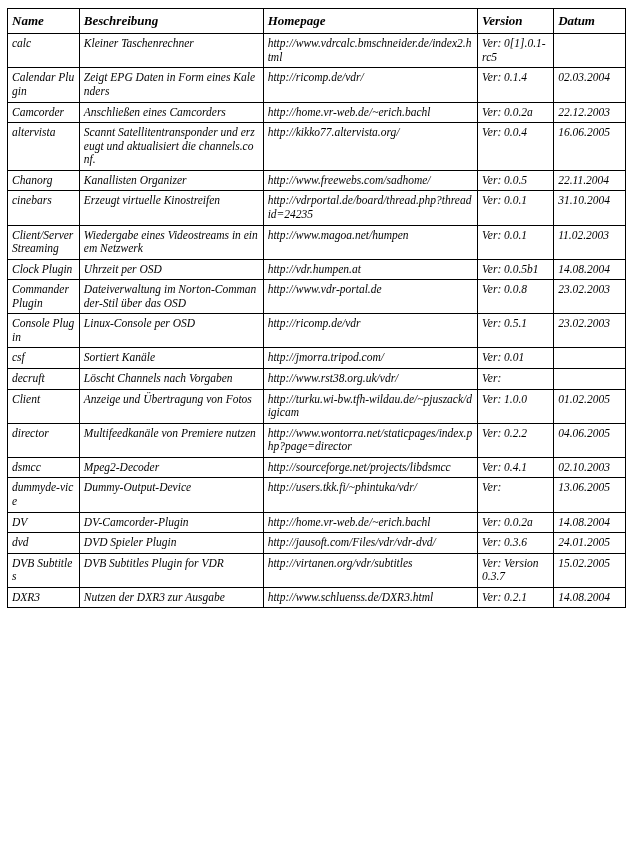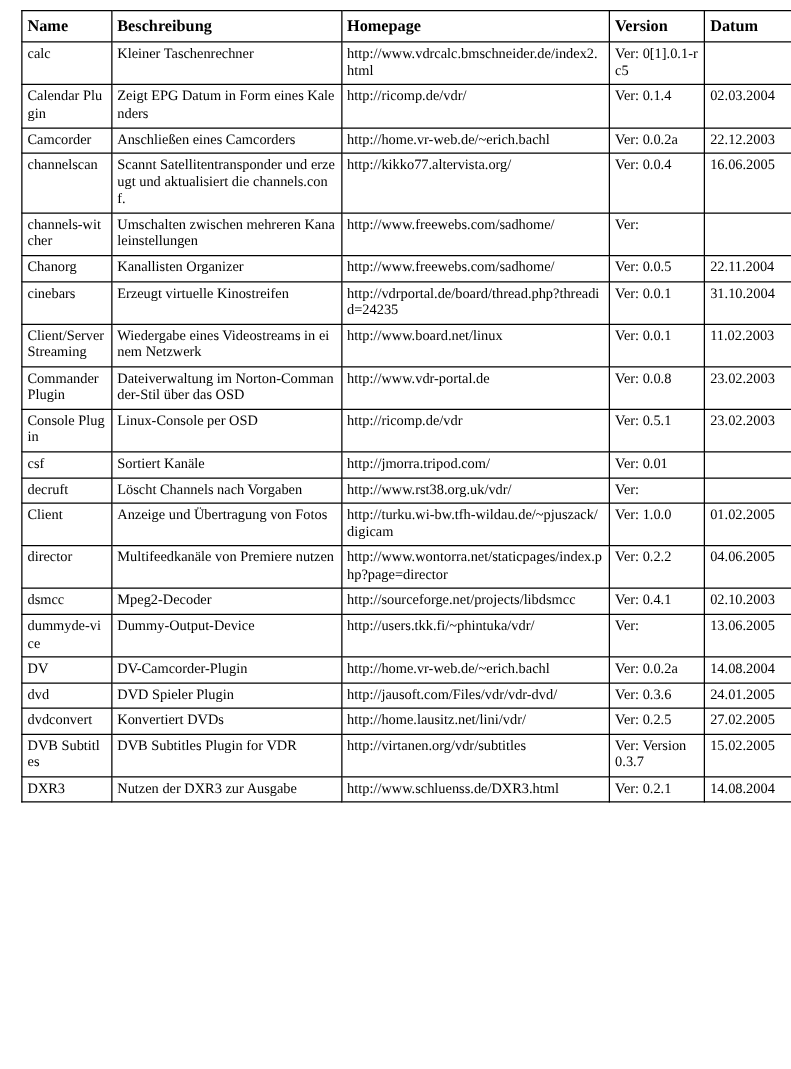--- a/index.html
+++ b/index.html
@@ -12,21 +12,22 @@
     height: 855px;
     font-family: "Liberation Serif", serif;
     color: #000000;
     overflow: hidden;
   }
   .page {
     width: 633px;
     height: 779px;
     position: relative;
     box-sizing: border-box;
-    padding: 8px 7px 0 17px;
+    padding: 8px 7px 0 7px;
+    font-style: italic;
   }
   table.plugin-table {
     border-collapse: collapse;
     table-layout: fixed;
     width: 619px;
     font-size: 11.5px;
     line-height: 1.18;
   }
   table.plugin-table th,
   table.plugin-table td {
@@ -79,66 +80,66 @@
     <tbody id="table-body">
         <tr>
           <td class="name-cell">calc</td>
           <td class="desc-cell">Kleiner Taschenrechner</td>
           <td class="home-cell">http://www.vdrcalc.bmschneider.de/index2.html</td>
           <td class="ver-cell">Ver: 0[1].0.1-rc5</td>
           <td class="date-cell"></td>
         </tr>
         <tr>
           <td class="name-cell">Calendar Plugin</td>
-          <td class="desc-cell">Zeigt EPG Datum in Form eines Kalenders</td>
+          <td class="desc-cell">Zeigt EPG Daten in Form eines Kalenders</td>
           <td class="home-cell">http://ricomp.de/vdr/</td>
           <td class="ver-cell">Ver: 0.1.4</td>
           <td class="date-cell">02.03.2004</td>
         </tr>
         <tr>
           <td class="name-cell">Camcorder</td>
           <td class="desc-cell">Anschließen eines Camcorders</td>
           <td class="home-cell">http://home.vr-web.de/~erich.bachl</td>
           <td class="ver-cell">Ver: 0.0.2a</td>
           <td class="date-cell">22.12.2003</td>
         </tr>
         <tr>
-          <td class="name-cell">channelscan</td>
+          <td class="name-cell">altervista</td>
           <td class="desc-cell">Scannt Satellitentransponder und erzeugt und aktualisiert die channels.conf.</td>
           <td class="home-cell">http://kikko77.altervista.org/</td>
           <td class="ver-cell">Ver: 0.0.4</td>
           <td class="date-cell">16.06.2005</td>
-        </tr>
-        <tr>
-          <td class="name-cell">channels-witcher</td>
-          <td class="desc-cell">Umschalten zwischen mehreren Kanaleinstellungen</td>
-          <td class="home-cell">http://www.freewebs.com/sadhome/</td>
-          <td class="ver-cell">Ver:</td>
-          <td class="date-cell"></td>
         </tr>
         <tr>
           <td class="name-cell">Chanorg</td>
           <td class="desc-cell">Kanallisten Organizer</td>
           <td class="home-cell">http://www.freewebs.com/sadhome/</td>
           <td class="ver-cell">Ver: 0.0.5</td>
           <td class="date-cell">22.11.2004</td>
         </tr>
         <tr>
           <td class="name-cell">cinebars</td>
           <td class="desc-cell">Erzeugt virtuelle Kinostreifen</td>
           <td class="home-cell">http://vdrportal.de/board/thread.php?threadid=24235</td>
           <td class="ver-cell">Ver: 0.0.1</td>
           <td class="date-cell">31.10.2004</td>
         </tr>
         <tr>
           <td class="name-cell">Client/Server Streaming</td>
           <td class="desc-cell">Wiedergabe eines Videostreams in einem Netzwerk</td>
-          <td class="home-cell">http://www.board.net/linux</td>
+          <td class="home-cell">http://www.magoa.net/humpen</td>
           <td class="ver-cell">Ver: 0.0.1</td>
           <td class="date-cell">11.02.2003</td>
+        </tr>
+        <tr>
+          <td class="name-cell">Clock Plugin</td>
+          <td class="desc-cell">Uhrzeit per OSD</td>
+          <td class="home-cell">http://vdr.humpen.at</td>
+          <td class="ver-cell">Ver: 0.0.5b1</td>
+          <td class="date-cell">14.08.2004</td>
         </tr>
         <tr>
           <td class="name-cell">Commander Plugin</td>
           <td class="desc-cell">Dateiverwaltung im Norton-Commander-Stil über das OSD</td>
           <td class="home-cell">http://www.vdr-portal.de</td>
           <td class="ver-cell">Ver: 0.0.8</td>
           <td class="date-cell">23.02.2003</td>
         </tr>
         <tr>
           <td class="name-cell">Console Plugin</td>
@@ -197,27 +198,20 @@
           <td class="date-cell">14.08.2004</td>
         </tr>
         <tr>
           <td class="name-cell">dvd</td>
           <td class="desc-cell">DVD Spieler Plugin</td>
           <td class="home-cell">http://jausoft.com/Files/vdr/vdr-dvd/</td>
           <td class="ver-cell">Ver: 0.3.6</td>
           <td class="date-cell">24.01.2005</td>
         </tr>
         <tr>
-          <td class="name-cell">dvdconvert</td>
-          <td class="desc-cell">Konvertiert DVDs</td>
-          <td class="home-cell">http://home.lausitz.net/lini/vdr/</td>
-          <td class="ver-cell">Ver: 0.2.5</td>
-          <td class="date-cell">27.02.2005</td>
-        </tr>
-        <tr>
           <td class="name-cell">DVB Subtitles</td>
           <td class="desc-cell">DVB Subtitles Plugin for VDR</td>
           <td class="home-cell">http://virtanen.org/vdr/subtitles</td>
           <td class="ver-cell">Ver: Version 0.3.7</td>
           <td class="date-cell">15.02.2005</td>
         </tr>
         <tr>
           <td class="name-cell">DXR3</td>
           <td class="desc-cell">Nutzen der DXR3 zur Ausgabe</td>
           <td class="home-cell">http://www.schluenss.de/DXR3.html</td>

